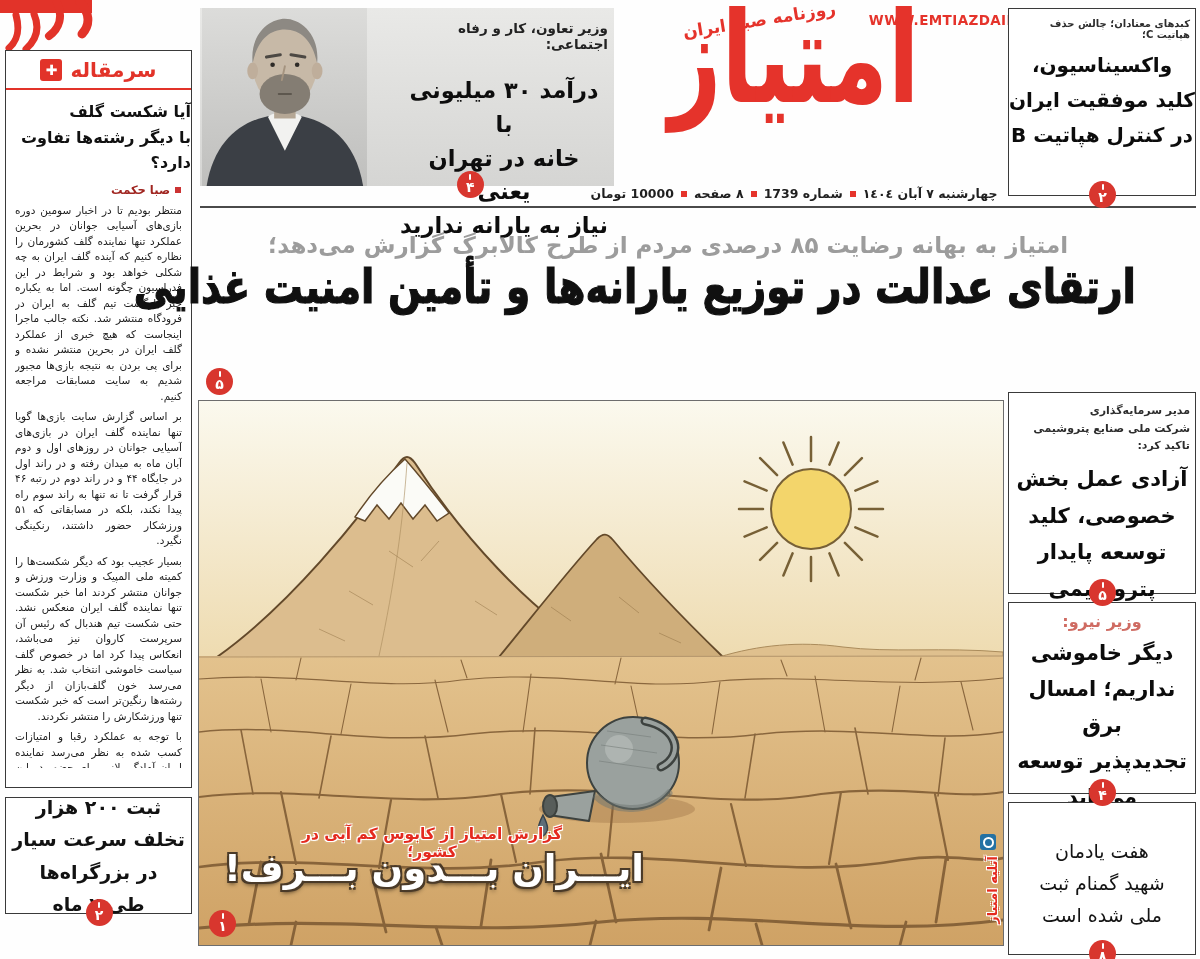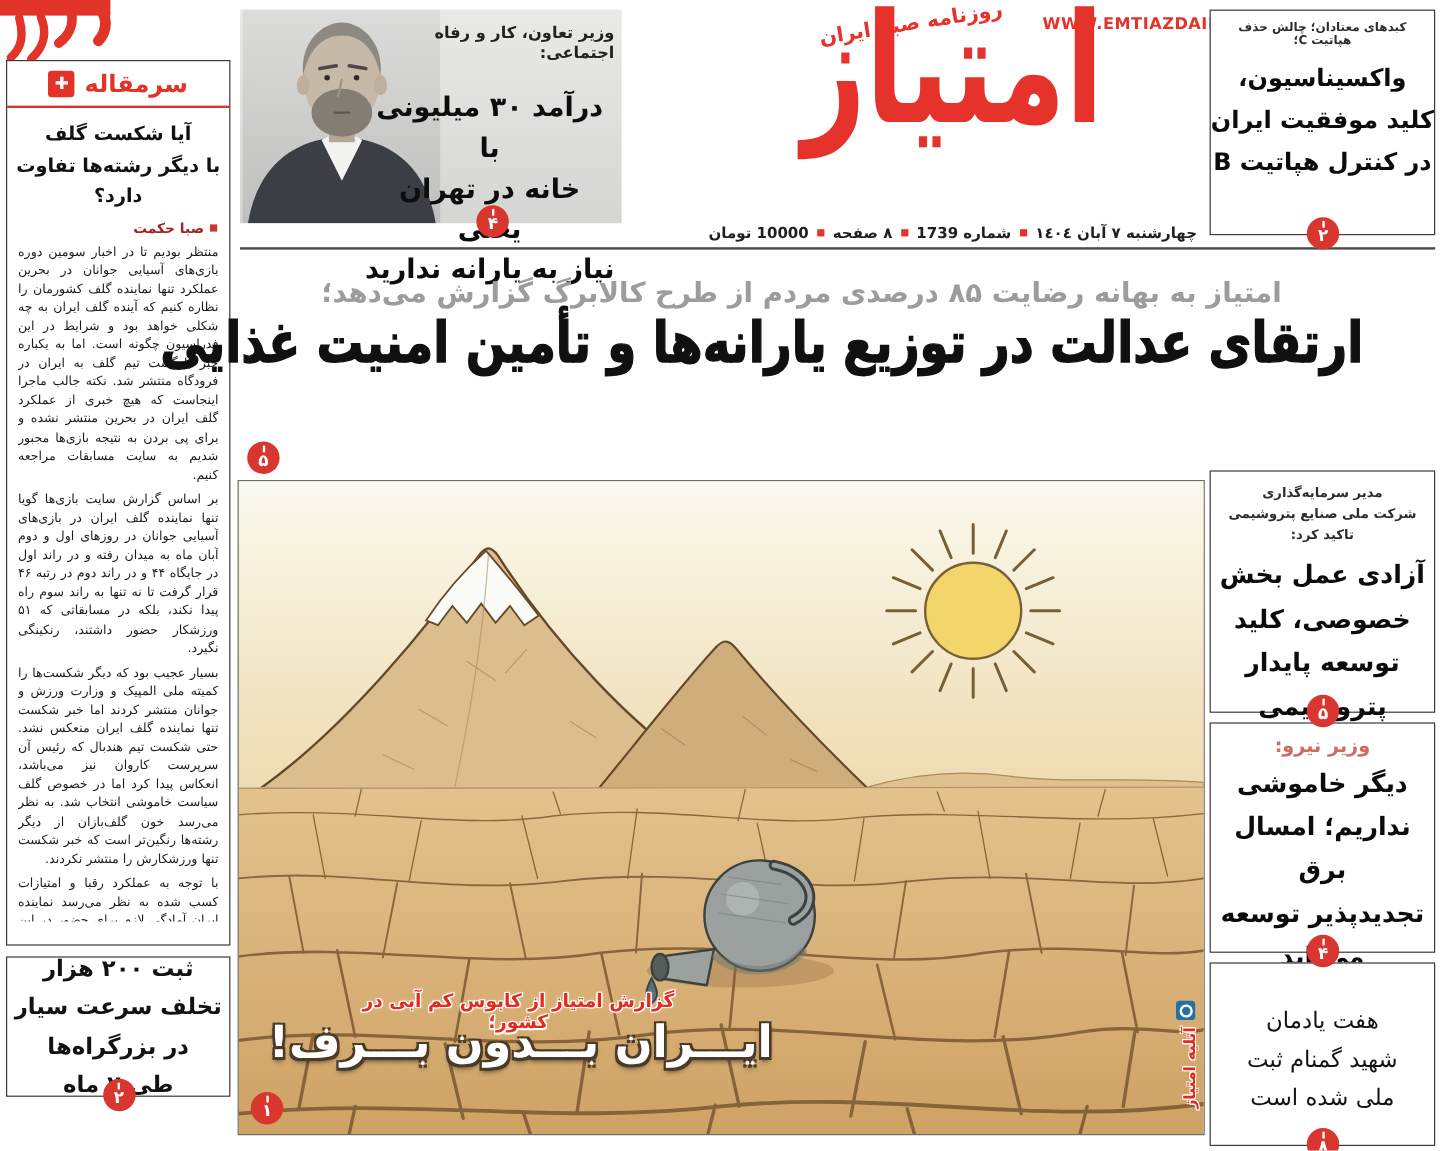--- a/index.html
+++ b/index.html
@@ -12,28 +12,28 @@
   .badge{position:absolute;width:27px;height:27px;border-radius:50%;background:#d8362e;
          color:#fff;font-weight:bold;font-size:14px;display:flex;align-items:center;
          justify-content:center;z-index:6;box-sizing:border-box;padding-top:5px;}
   .badge::before{content:"";position:absolute;top:3px;left:50%;margin-left:-1px;width:2px;height:6px;background:#fff;border-radius:1px;}
   
   #editorial-header{display:flex;align-items:center;justify-content:center;gap:8px;
         padding:7px 8px 6px;border-bottom:2px solid #e23329;}
   #editorial-header .word{color:#e23329;font-weight:bold;font-size:20px;}
   .plus-square{width:22px;height:22px;background:#e23329;border-radius:3px;color:#fff;
         display:flex;align-items:center;justify-content:center;font-size:14px;font-weight:bold;}
-  #editorial-title{margin-top:9px;text-align:center;font-weight:bold;font-size:16px;line-height:1.6;color:#111;}
+  #editorial-title{margin-top:9px;text-align:right;font-weight:bold;font-size:16px;line-height:1.6;color:#111;}
   #editorial-byline{margin:7px 10px 0;color:#a02520;font-weight:bold;font-size:11.5px;display:flex;align-items:center;gap:5px;}
   #editorial-byline::before{content:"";width:6px;height:6px;background:#c33;display:inline-block;}
   #editorial-body{margin:6px 9px 0;height:565px;overflow:hidden;font-size:10.5px;line-height:15.5px;
         text-align:justify;color:#1c1c1c;}
   #editorial-body p{margin:0 0 5px;}
   
-  .kicker-sm{font-weight:bold;color:#2d2d2d;text-align:center;}
+  .kicker-sm{font-weight:bold;color:#2d2d2d;}
   .head-strong{font-weight:900;color:#0c0c0c;text-align:center;}
   
   #logo{position:absolute;top:16px;left:0;right:0;text-align:center;color:#e5332b;
         font-weight:900;font-size:92px;line-height:1;transform:scaleY(1.38);transform-origin:center 58%;}
   #tagline{position:absolute;top:10px;left:100px;color:#e5332b;font-size:17px;font-weight:bold;
         transform:rotate(-9deg);}
   #website{position:absolute;top:12px;right:-160px;left:auto;color:#e5332b;font-weight:bold;
         font-size:13.5px;letter-spacing:.4px;direction:ltr;width:420px;text-align:center;}
   #dateline{position:absolute;top:186px;left:0;right:0;display:flex;align-items:center;
         justify-content:center;gap:7px;font-size:12.5px;font-weight:bold;color:#1f1f1f;}
@@ -53,22 +53,22 @@
         text-shadow:-2px -2px 0 #4a3a28,2px -2px 0 #4a3a28,-2px 2px 0 #4a3a28,2px 2px 0 #4a3a28,0 3px 4px rgba(40,30,15,.7);}
   #cartoon-watermark{position:absolute;right:3px;top:455px;writing-mode:vertical-rl;
         transform:rotate(180deg);font-size:13px;font-weight:bold;color:#e42a1f;
         text-shadow:-1px -1px 0 #fff,1px -1px 0 #fff,-1px 1px 0 #fff,1px 1px 0 #fff;}
   #atelier-icon{position:absolute;right:7px;top:433px;width:16px;height:16px;background:#2471a3;
         border-radius:3px;display:flex;align-items:center;justify-content:center;}
   #atelier-icon i{width:7px;height:7px;border:2px solid #fff;border-radius:50%;display:block;}
   
   .side-box{display:flex;flex-direction:column;align-items:center;padding-top:9px;}
   
-  #minister-box{position:absolute;left:200px;top:8px;width:318px;height:178px;
-        background:linear-gradient(180deg,#e9e9e7,#d5d5d3);}
+  #minister-box{position:absolute;left:200px;top:8px;width:382px;height:178px;
+        background:linear-gradient(180deg,#e9e9e7,#d5d5d3);padding-left:32px;}
   #minister-text{position:absolute;right:6px;top:12px;width:208px;}
   #minister-kicker{font-size:13.5px;font-weight:bold;color:#222;text-align:right;}
   #minister-headline{margin-top:22px;font-size:22.5px;font-weight:900;color:#0d0d0d;
         text-align:center;line-height:1.5;}
 </style>
 </head>
 <body>
 
 <div id="page">
 

